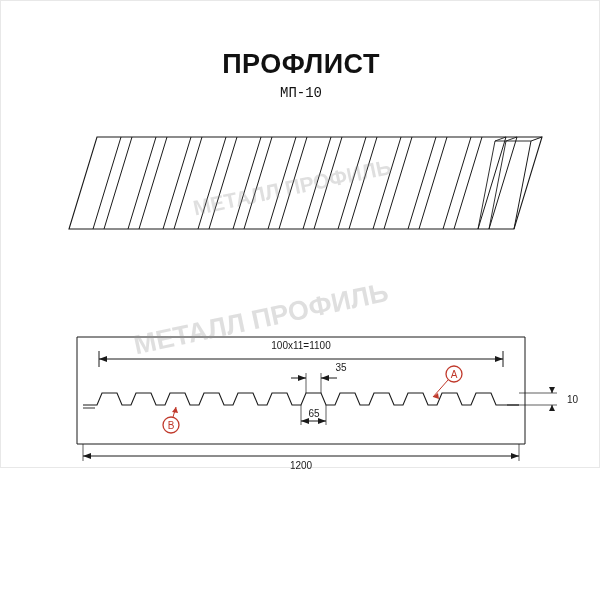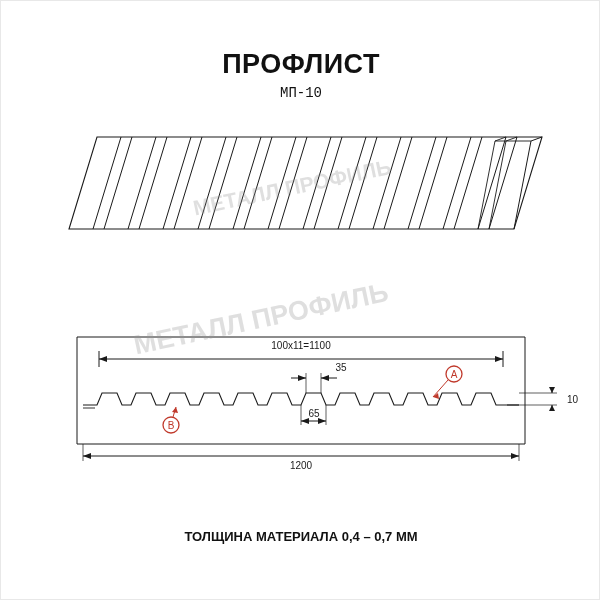--- a/index.html
+++ b/index.html
@@ -12,21 +12,21 @@
     background: #ffffff;
     font-family: "Liberation Sans", sans-serif;
     color: #1a1a1a;
     position: relative;
     overflow: hidden;
   }
   #page {
     position: absolute;
     left: 0; top: 0;
     width: 600px;
-    height: 600px;
+    height: 468px;
     border: 1px solid #e8e8e8;
     box-sizing: border-box;
   }
   .title {
     position: absolute;
     left: 0;
     top: 48px;
     width: 600px;
     text-align: center;
     font-size: 27px;
@@ -213,14 +213,13 @@
     <text x="300" y="468" text-anchor="middle" font-family="Liberation Sans, sans-serif" font-size="10" fill="#1a1a1a">1200</text>
     <text x="566" y="402" text-anchor="start" font-family="Liberation Sans, sans-serif" font-size="10" fill="#1a1a1a">10</text>
 
     <text x="453" y="377" text-anchor="middle" font-family="Liberation Sans, sans-serif" font-size="10" fill="#c0392b">A</text>
     <text x="170" y="428" text-anchor="middle" font-family="Liberation Sans, sans-serif" font-size="10" fill="#c0392b">B</text>
   </svg>
 
   <div class="wm wm1">МЕТАЛЛ ПРОФИЛЬ</div>
   <div class="wm wm2">МЕТАЛЛ ПРОФИЛЬ</div>
 
-  <div class="footer-note">ТОЛЩИНА МАТЕРИАЛА 0,4 – 0,7 ММ</div>
 </div>
 
 </body></html>

